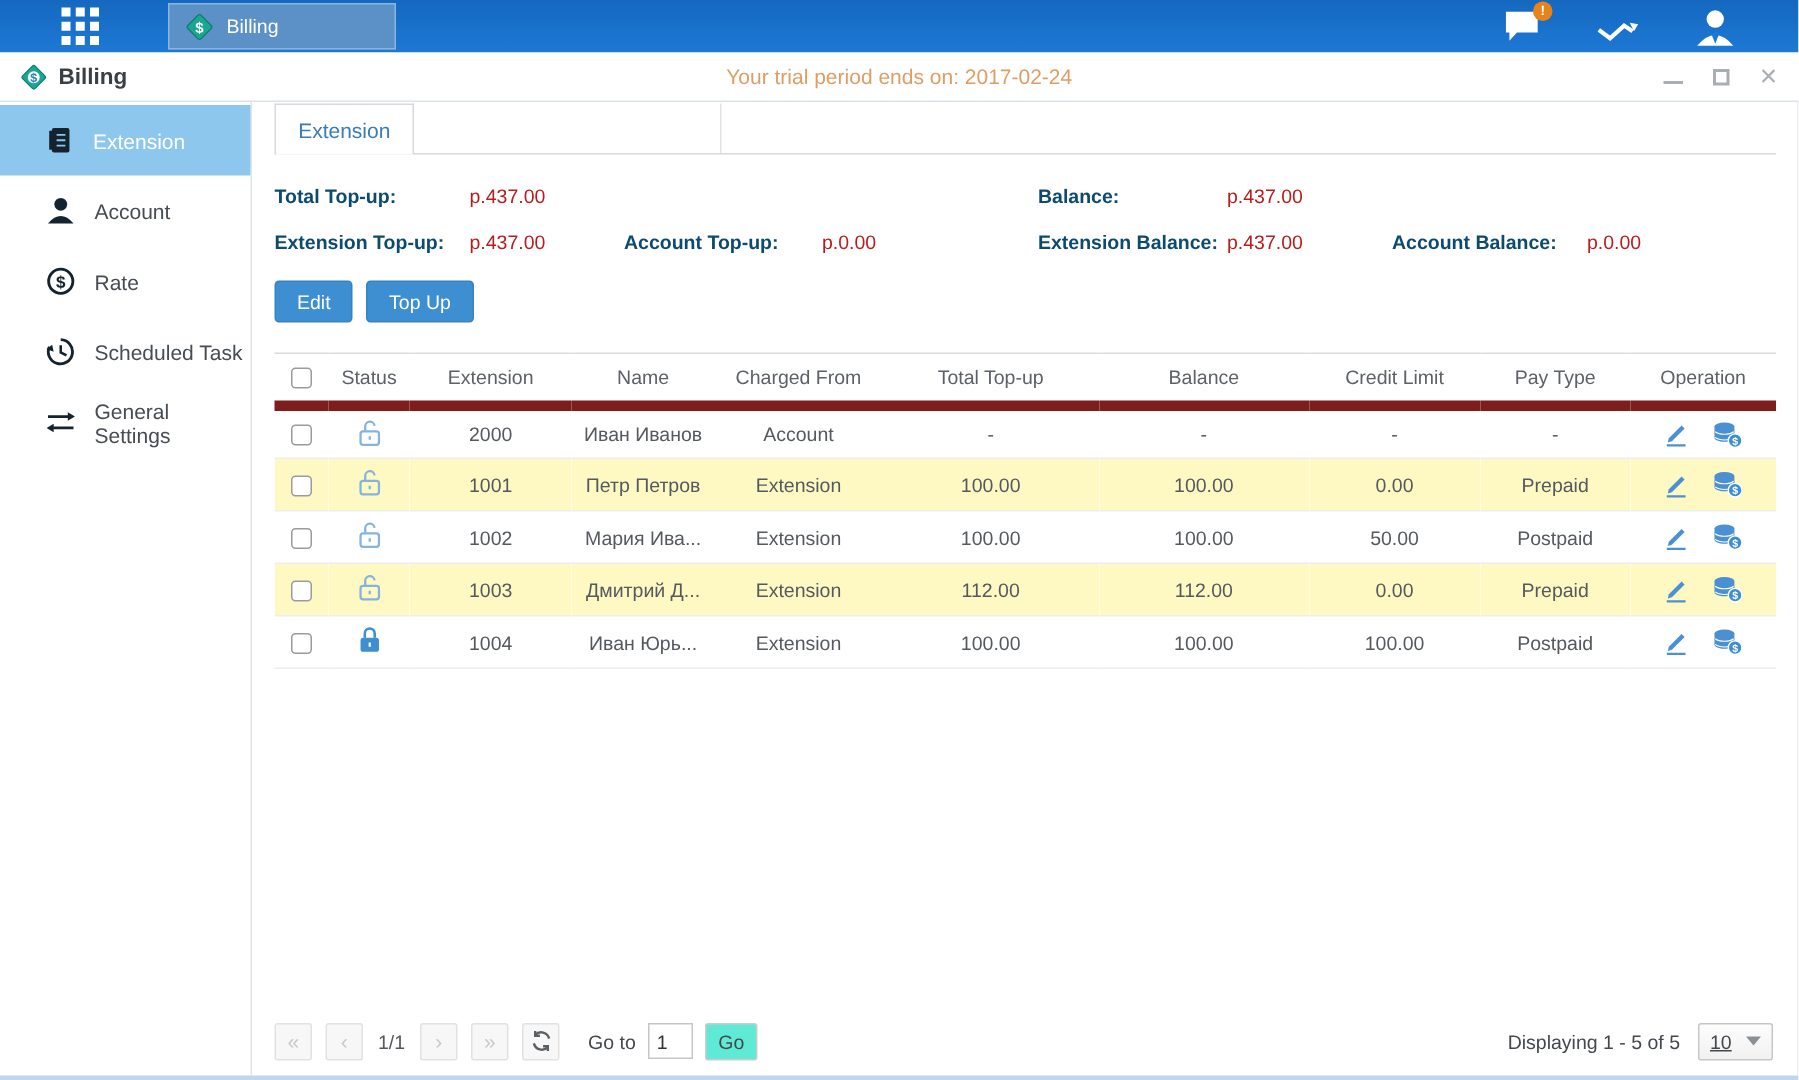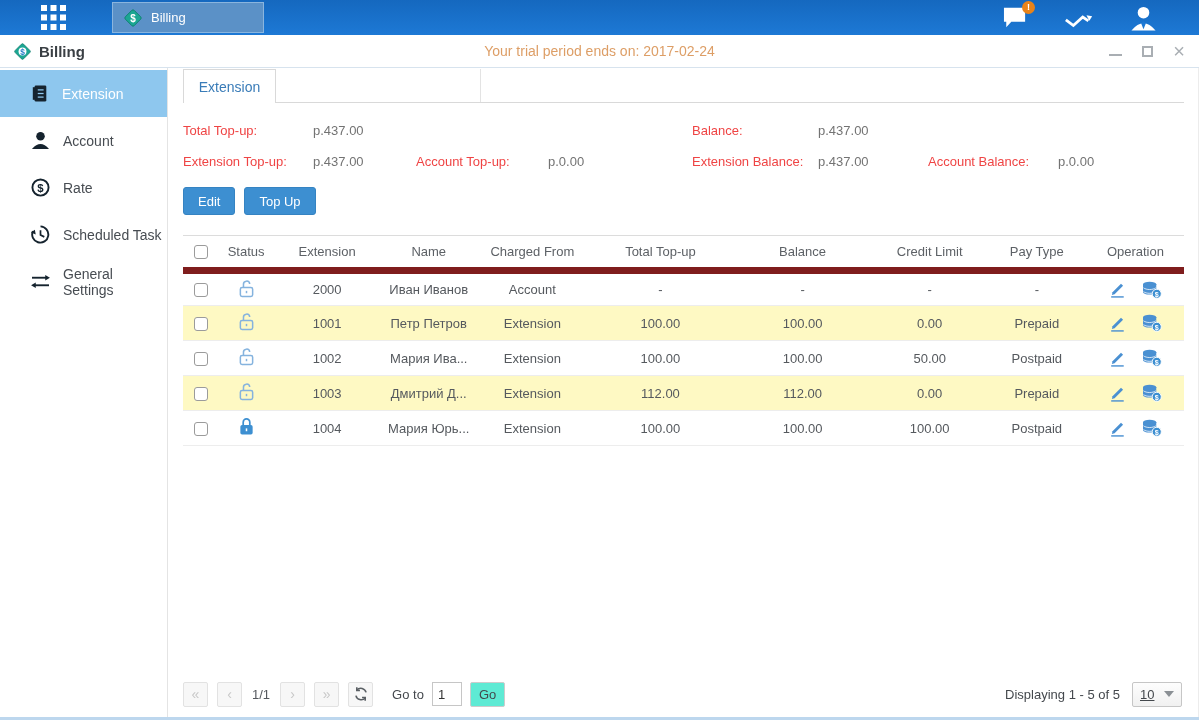--- a/index.html
+++ b/index.html
@@ -35,22 +35,22 @@
 
   .main { flex:1; display:flex; flex-direction:column; padding:0 14px 0 15px; border-right:1px solid #ececec; min-width:0; }
 
   
   .tabstrip { height:35px; position:relative; border-bottom:1px solid #d9d9d9; flex:0 0 35px; }
   .tab { position:absolute; left:0; top:1px; width:93px; height:34px; background:#fff; border:1px solid #d9d9d9; border-bottom:none; display:flex; align-items:center; justify-content:center; color:#3a7cb8; font-size:14px; cursor:pointer; }
   .tab-sep { position:absolute; left:297px; top:1px; width:1px; height:33px; background:#e3e3e3; }
 
   
   .summary { margin-top:12px; display:grid; grid-template-columns:130px 103px 132px 144px 126px 110px 130px auto; grid-auto-rows:31px; align-items:center; font-size:13px; }
-  .sum-label { font-weight:normal; color:#ef4444; }
-  .sum-val { color:#737373; }
+  .sum-label { font-weight:bold; color:#0c4a6e; }
+  .sum-val { color:#b91c1c; }
 
   
   .toolbar { margin-top:10px; display:flex; gap:9px; }
   .btn { height:28px; padding:0 14px; background:#3d8fd1; color:#fff; border:1px solid #3583c2; border-radius:3px; font-size:13px; font-family:"Liberation Sans",sans-serif; cursor:pointer; }
 
   
   table.ext { margin-top:20px; width:100%; border-collapse:collapse; font-size:13px; table-layout:fixed; }
   table.ext th { font-weight:normal; color:#5d6166; height:35px; border-top:1px solid #dcdcdc; border-bottom:7px solid #7f1d1d; text-align:center; }
   table.ext td { height:35px; text-align:center; color:#55595e; border-bottom:1px solid #ededed; overflow:hidden; white-space:nowrap; }
   table.ext tr.stripe td { background:#fef9c3; }
@@ -420,21 +420,21 @@
     <td><span class="checkbox"></span></td>
     <td><span class="lock-wrap locked">
 
       <svg class="lock-closed" width="17" height="19" viewBox="0 0 18 20">
         <rect x="2.5" y="8.5" width="13" height="10" rx="1.8" fill="#3d8fd1"></rect>
         <path d="M5.5 8.5 V5.5 a3.5 3.5 0 0 1 7 0 V8.5" fill="none" stroke="#3d8fd1" stroke-width="1.8"></path>
         <line x1="9" y1="12" x2="9" y2="15" stroke="#ffffff" stroke-width="1.6"></line>
       </svg>
                 </span></td>
     <td>1004</td>
-    <td>Мария Юрь...</td>
+    <td>Иван Юрь...</td>
     <td>Extension</td>
     <td>100.00</td>
     <td>100.00</td>
     <td>100.00</td>
     <td>Postpaid</td>
     <td>
                 <span class="op-cell">
       <button class="op-btn">
         <svg width="18" height="17" viewBox="0 0 20 19">
           <path d="M5 12.5 L14.5 3 l2.3 2.3 L7.3 14.8 L4.3 15.6 z" fill="#4a90d2"></path>

